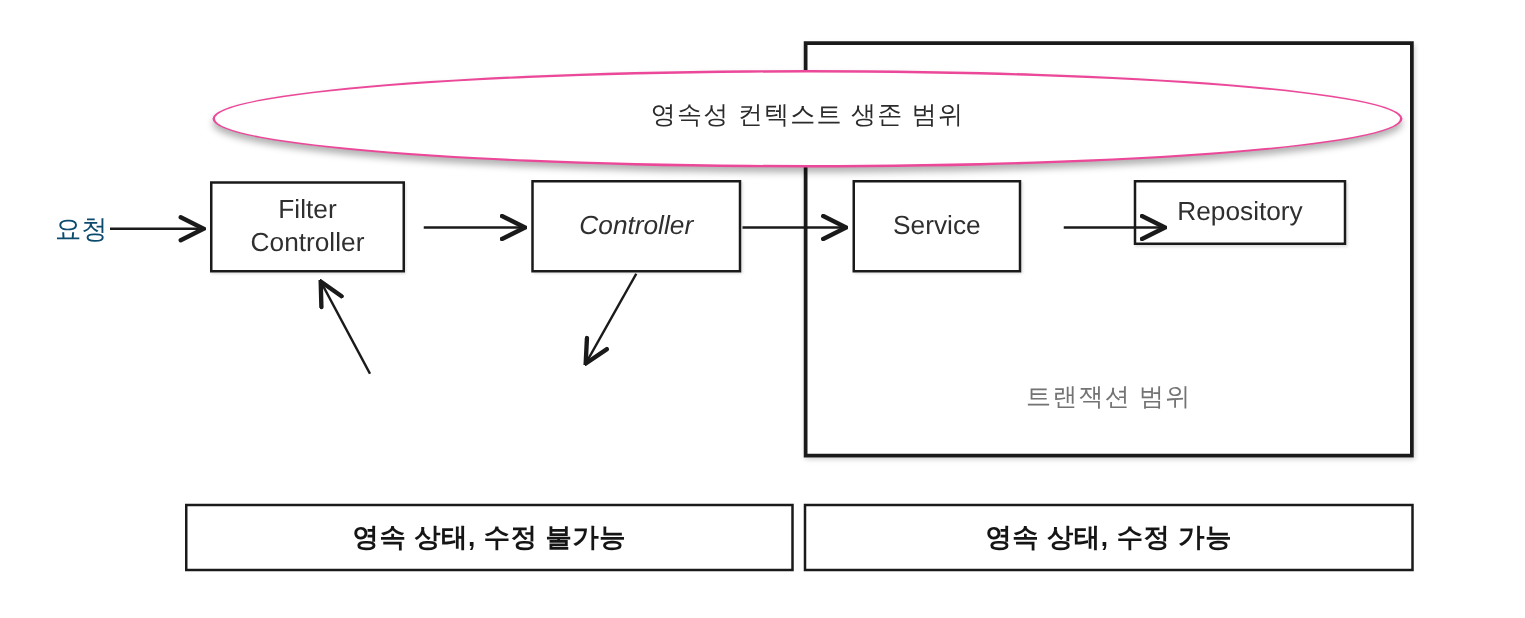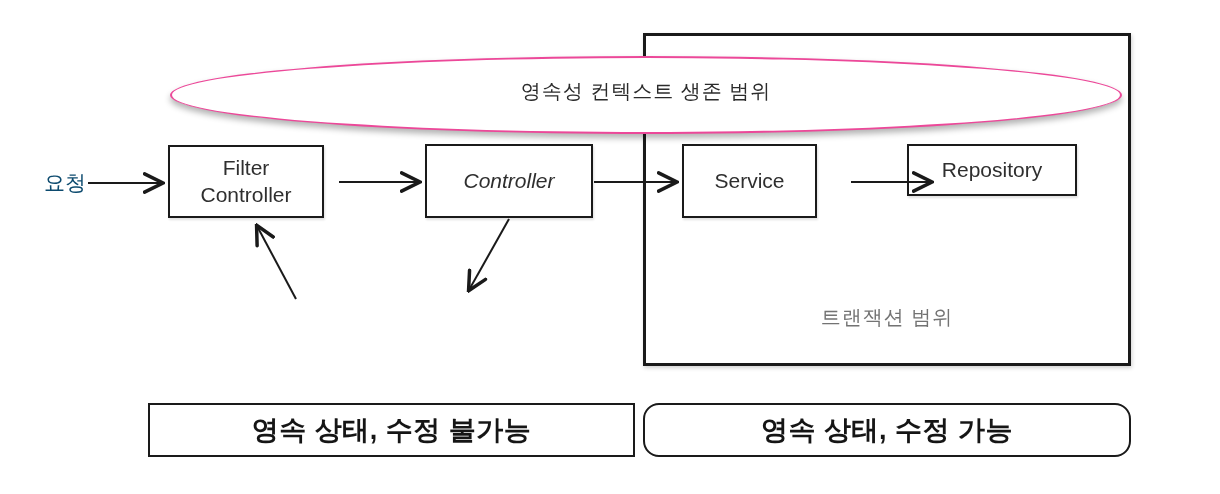--- a/index.html
+++ b/index.html
@@ -111,28 +111,28 @@
   .legend {
     position: absolute;
     top: 403px;
     height: 54px;
     border: 2px solid #1a1a1a;
     box-sizing: border-box;
     background: #ffffff;
     display: flex;
     align-items: center;
     justify-content: center;
-    font-size: 27px;
+    font-size: 21px;
     font-weight: bold;
     letter-spacing: 0.5px;
     color: #151515;
     z-index: 3;
   }
   .legend-left  { left: 148px; width: 487px; }
-  .legend-right { left: 643px; width: 488px; border-radius: 16px; }
+  .legend-right { left: 643px; width: 488px; }
 </style>
 </head>
 <body>
 
 <div class="canvas">
 
   <div class="tx-rect"></div>
   <div class="tx-label">트랜잭션 범위</div>
 
   <div class="ellipse">

